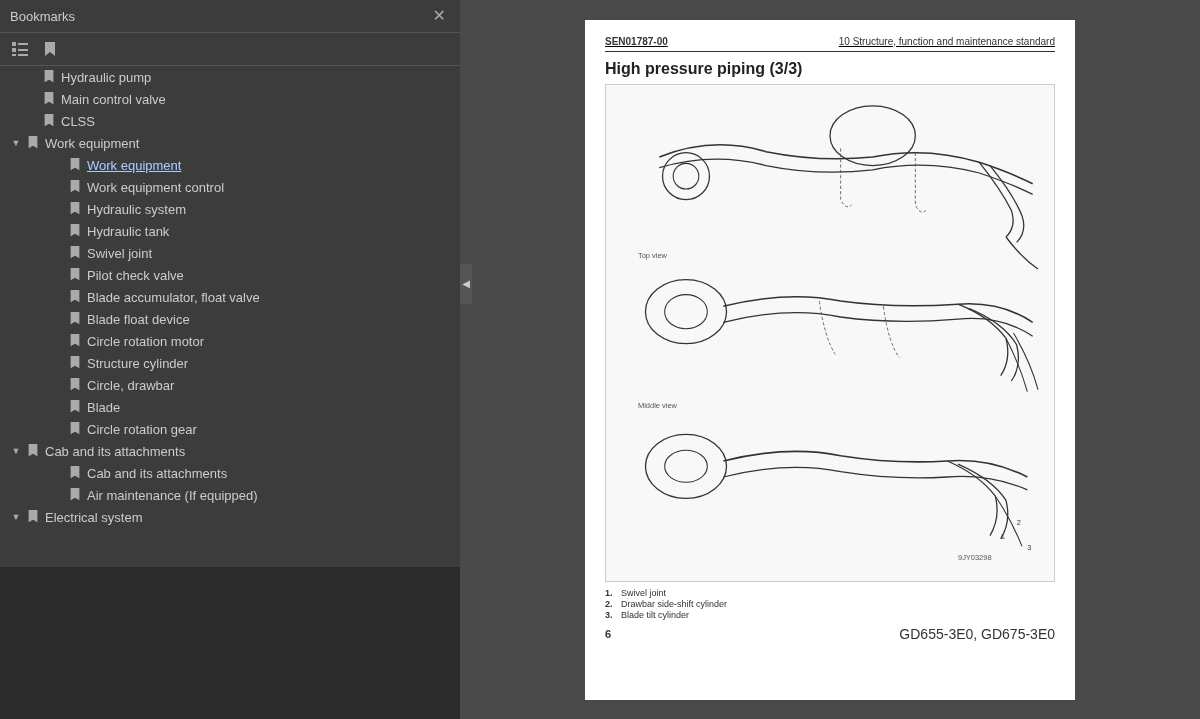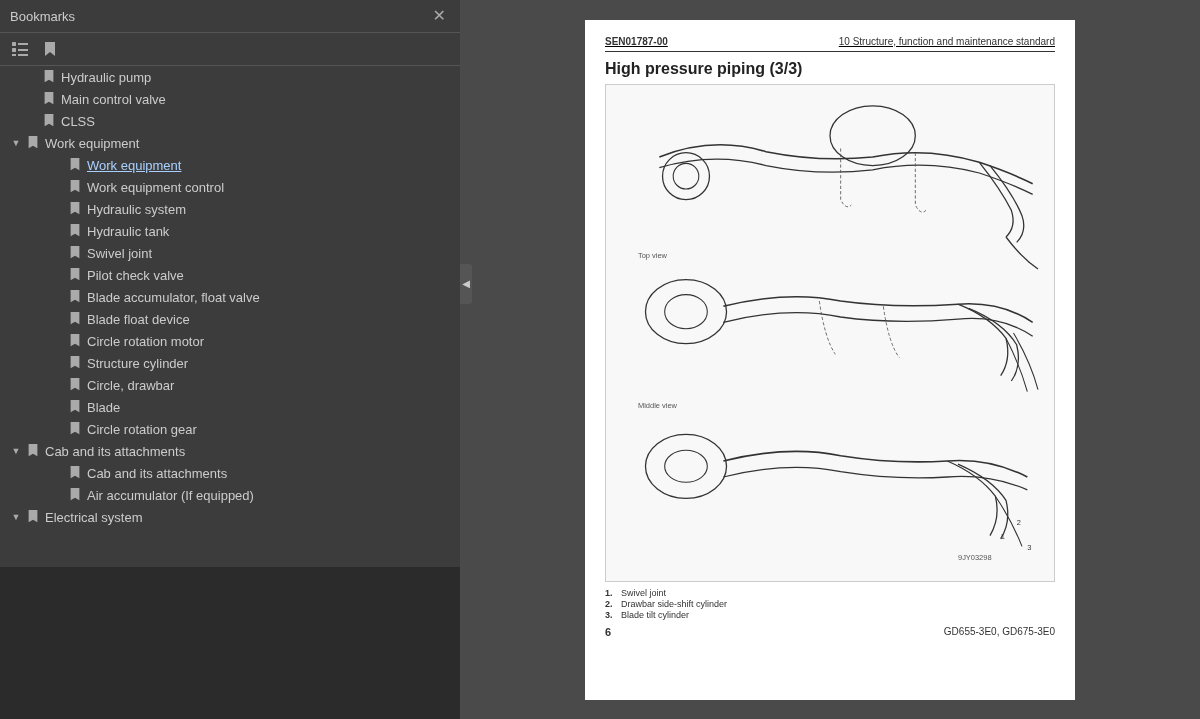--- a/index.html
+++ b/index.html
@@ -258,21 +258,21 @@
       padding-top: 2px;
     }
 
     .page-num {
       font-size: 11px;
       color: #333;
       font-weight: bold;
     }
 
     .doc-model {
-      font-size: 10px;
+      font-size: 14px;
       color: #333;
       margin-left: 12px;
     }
   </style>
 </head>
 <body>
 
 <div class="left-panel">
 
   <div class="bookmarks-header">
@@ -492,21 +492,21 @@
       <span class="bm-label">Cab and its attachments</span>
     </div>
 
     <div class="bm-item indent-2">
       <span class="expand-toggle"></span>
       <span class="bm-icon">
         <svg viewBox="0 0 12 16" xmlns="http://www.w3.org/2000/svg">
             <path d="M1 0 h10 v14 l-5-3 -5 3Z"></path>
           </svg>
       </span>
-      <span class="bm-label">Air accumulator (If equipped)</span>
+      <span class="bm-label">Air maintenance (If equipped)</span>
     </div>
 
     <div class="bm-item indent-0">
       <span class="expand-toggle">▼</span>
       <span class="bm-icon">
         <svg viewBox="0 0 12 16" xmlns="http://www.w3.org/2000/svg">
             <path d="M1 0 h10 v14 l-5-3 -5 3Z"></path>
           </svg>
       </span>
       <span class="bm-label">Electrical system</span>

